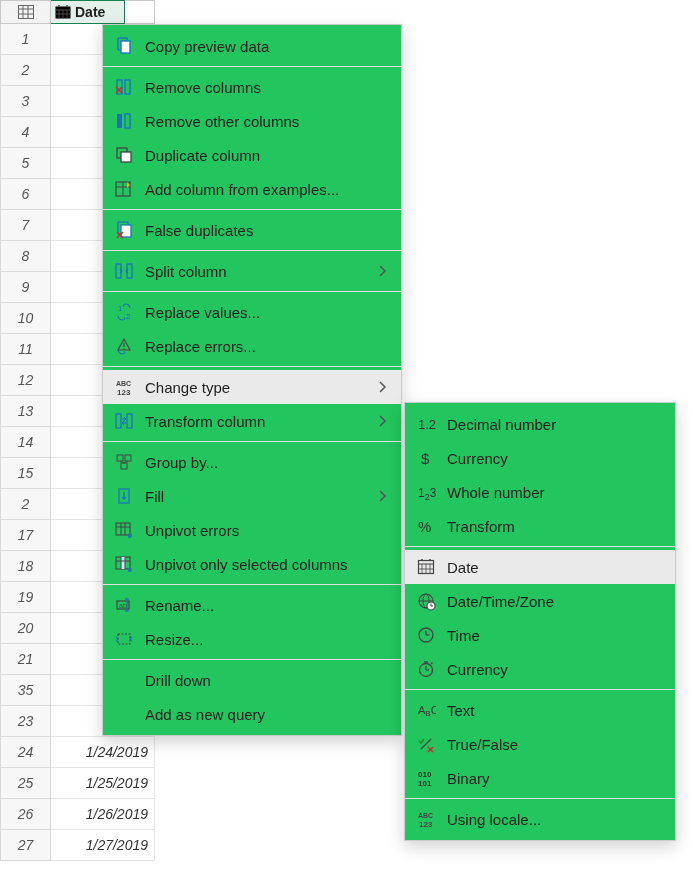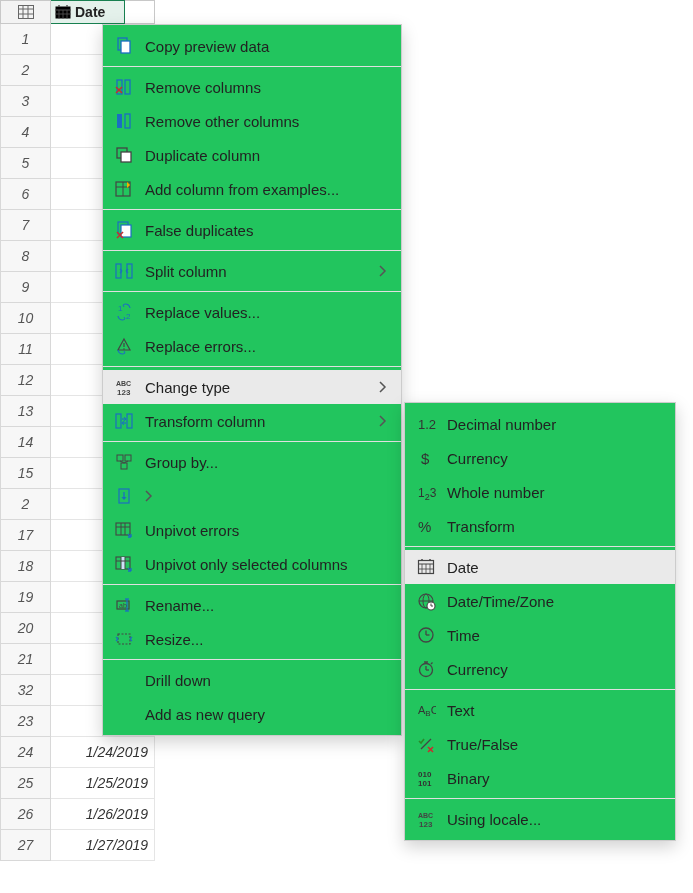--- a/index.html
+++ b/index.html
@@ -238,21 +238,21 @@
       </div>
       <div class="row">
         <div class="rownum">20</div>
         <div class="datecell">1/2</div>
       </div>
       <div class="row">
         <div class="rownum">21</div>
         <div class="datecell">1/2</div>
       </div>
       <div class="row">
-        <div class="rownum">32</div>
+        <div class="rownum">35</div>
         <div class="datecell">1/2</div>
       </div>
       <div class="row">
         <div class="rownum">23</div>
         <div class="datecell">1/2</div>
       </div>
       <div class="row">
         <div class="rownum">24</div>
         <div class="datecell">1/24/2019</div>
       </div>
@@ -424,20 +424,21 @@
       <span class="mi-label">Group by...</span>
     </div>
     <div class="menu-item">
       <span class="mi-icon">
         <svg width="20" height="20" viewBox="0 0 20 20">
           <rect x="5" y="3" width="10" height="14" fill="none" stroke="#1b6ec2" stroke-width="1.2"></rect>
           <line x1="10" y1="6" x2="10" y2="13" stroke="#1b6ec2" stroke-width="1.3"></line>
           <path d="M10 14 l-2.5 -3 h5 z" fill="#1b6ec2"></path>
         </svg>
       </span>
+      <span class="mi-label">Fill</span>
       <span class="mi-arrow">
         <svg width="8" height="12">
           <path d="M1 1 l5 5 l-5 5" fill="none" stroke="#555" stroke-width="1.5"></path>
         </svg>
       </span>
     </div>
     <div class="menu-item">
       <span class="mi-icon">
         <svg width="20" height="20" viewBox="0 0 20 20">
           <rect x="2" y="3" width="14" height="12" fill="none" stroke="#444" stroke-width="1.1"></rect>

